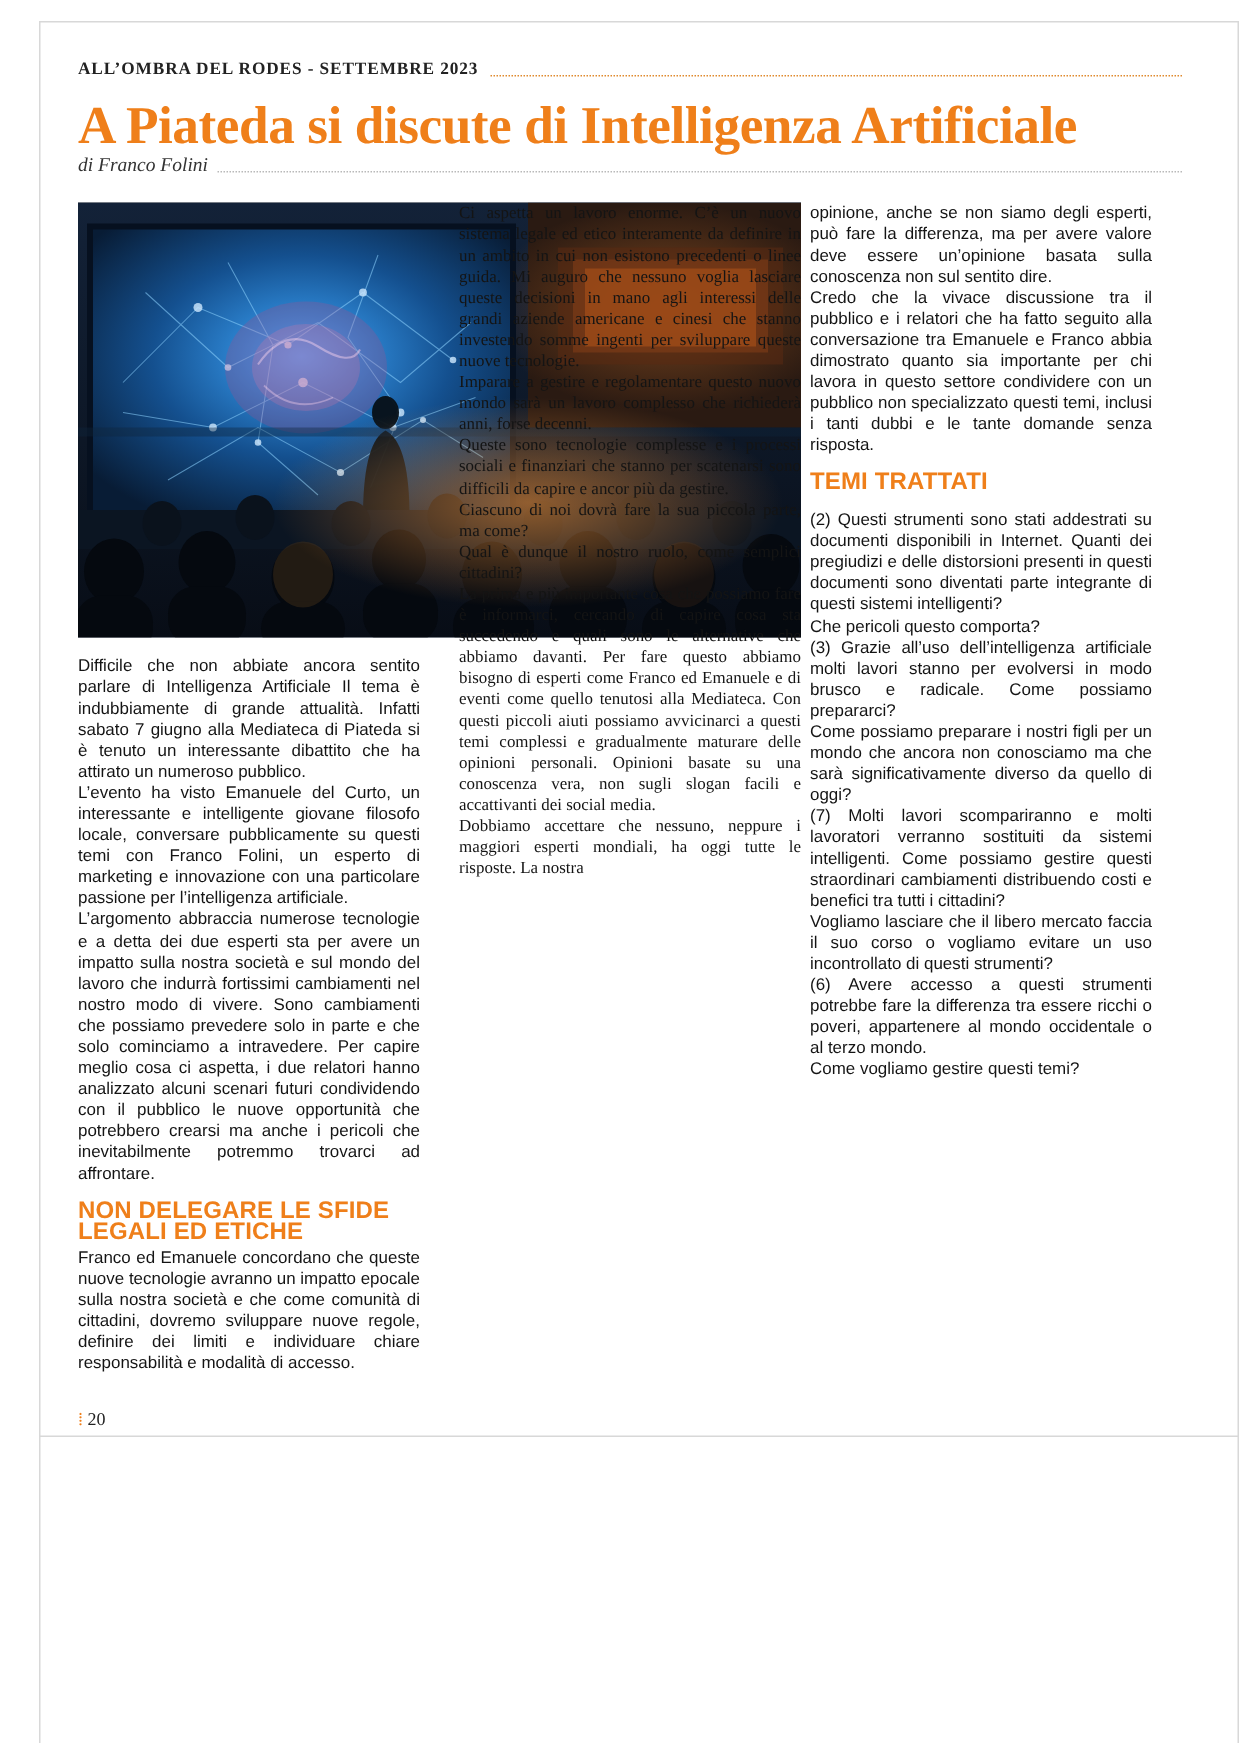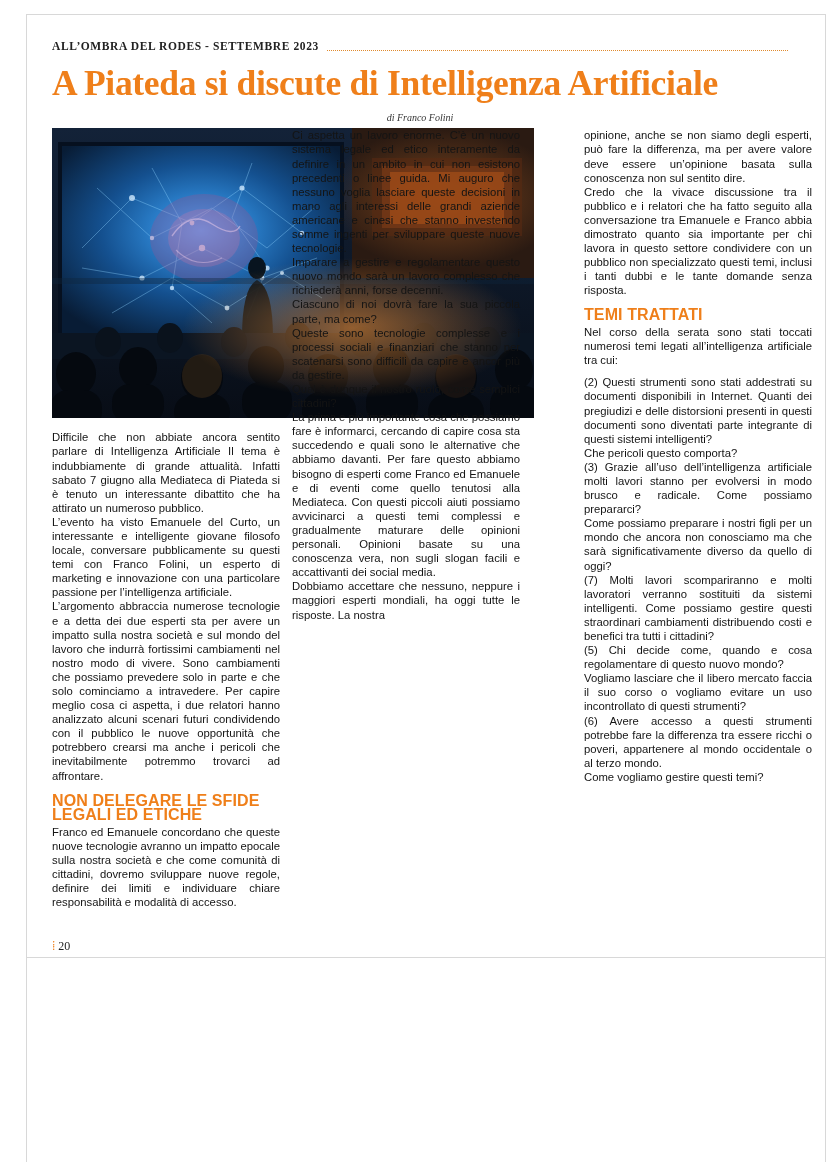--- a/index.html
+++ b/index.html
@@ -77,33 +77,32 @@
 
   
   .headline {
     font-family: "Liberation Serif", serif;
     font-weight: 700;
     font-size: 35.5px;
     line-height: 1.08;
     color: #ef7f1a;
     letter-spacing: -0.3px;
     margin-top: 12px;
-    margin-bottom: 10px;
+    margin-bottom: 0;
   }
 
   
   .byline {
     display: flex;
     align-items: center;
     font-family: "Liberation Serif", serif;
-    font-size: 10px;
+    font-size: 13px;
     font-style: italic;
     color: #333;
-    margin-bottom: 4px;
-    flex-direction: column;
+    margin-bottom: 17px;
   }
   .byline .dots {
     flex: 1;
     margin-left: 6px;
     border-bottom: 1px dotted #b9b9b9;
     height: 9px;
   }
 
   
   .body-wrap {
@@ -115,22 +114,22 @@
     top: 0;
     width: 228px;
     font-size: 11.3px;
     line-height: 14.1px;
     text-align: justify;
     color: #141414;
     hyphens: auto;
   }
   .col p { margin: 0; }
   .col1 { left: 0; }
-  .col2 { left: 240px; }
-  .col3 { left: 532px; }
+  .col2 { left: 254px; font-family: Liberation Serif, serif; }
+  .col3 { left: 488px; }
 
   
   .photo {
     position: relative;
     width: 482px;
     height: 290px;
     overflow: hidden;
     background: #0a1422;
     margin-bottom: 12px;
   }
@@ -301,41 +300,39 @@
         <p>L’argomento abbraccia numerose tecnologie e a detta dei due esperti sta per avere un impatto sulla nostra società e sul mondo del lavoro che indurrà fortissimi cambiamenti nel nostro modo di vivere. Sono cambiamenti che possiamo prevedere solo in parte e che solo cominciamo a intravedere. Per capire meglio cosa ci aspetta, i due relatori hanno analizzato alcuni scenari futuri condividendo con il pubblico le nuove opportunità che potrebbero crearsi ma anche i pericoli che inevitabilmente potremmo trovarci ad affrontare.</p>
 
         <div class="subhead">NON DELEGARE LE SFIDE LEGALI ED ETICHE</div>
 
         <p>Franco ed Emanuele concordano che queste nuove tecnologie avranno un impatto epocale sulla nostra società e che come comunità di cittadini, dovremo sviluppare nuove regole, definire dei limiti e individuare chiare responsabilità e modalità di accesso.</p>
       </div>
 
       <div class="col col2">
         <p>Ci aspetta un lavoro enorme. C’è un nuovo sistema legale ed etico interamente da definire in un ambito in cui non esistono precedenti o linee guida. Mi auguro che nessuno voglia lasciare queste decisioni in mano agli interessi delle grandi aziende americane e cinesi che stanno investendo somme ingenti per sviluppare queste nuove tecnologie.</p>
         <p>Imparare a gestire e regolamentare questo nuovo mondo sarà un lavoro complesso che richiederà anni, forse decenni.</p>
+        <p>Queste sono tecnologie complesse e i processi sociali e finanziari che stanno per scatenarsi sono difficili da capire e ancor più da gestire.</p>
         <p>Ciascuno di noi dovrà fare la sua piccola parte, ma come?</p>
-        <p>Queste sono tecnologie complesse e i processi sociali e finanziari che stanno per scatenarsi sono difficili da capire e ancor più da gestire.</p>
         <p>Qual è dunque il nostro ruolo, come semplici cittadini?</p>
         <p>La prima e più importante cosa che possiamo fare è informarci, cercando di capire cosa sta succedendo e quali sono le alternative che abbiamo davanti. Per fare questo abbiamo bisogno di esperti come Franco ed Emanuele e di eventi come quello tenutosi alla Mediateca. Con questi piccoli aiuti possiamo avvicinarci a questi temi complessi e gradualmente maturare delle opinioni personali. Opinioni basate su una conoscenza vera, non sugli slogan facili e accattivanti dei social media.</p>
         <p>Dobbiamo accettare che nessuno, neppure i maggiori esperti mondiali, ha oggi tutte le risposte. La nostra</p>
       </div>
 
       <div class="col col3">
         <p>opinione, anche se non siamo degli esperti, può fare la differenza, ma per avere valore deve essere un’opinione basata sulla conoscenza non sul sentito dire.</p>
         <p>Credo che la vivace discussione tra il pubblico e i relatori che ha fatto seguito alla conversazione tra Emanuele e Franco abbia dimostrato quanto sia importante per chi lavora in questo settore condividere con un pubblico non specializzato questi temi, inclusi i tanti dubbi e le tante domande senza risposta.</p>
 
         <div class="subhead">TEMI TRATTATI</div>
 
-        <p>Nel corso della serata sono stati toccati numerosi temi legati all’intelligenza artificiale tra cui:</p>
         <div class="spacer"></div>
         <p>(2) Questi strumenti sono stati addestrati su documenti disponibili in Internet. Quanti dei pregiudizi e delle distorsioni presenti in questi documenti sono diventati parte integrante di questi sistemi intelligenti?</p>
         <p>Che pericoli questo comporta?</p>
         <p>(3) Grazie all’uso dell’intelligenza artificiale molti lavori stanno per evolversi in modo brusco e radicale. Come possiamo prepararci?</p>
         <p>Come possiamo preparare i nostri figli per un mondo che ancora non conosciamo ma che sarà significativamente diverso da quello di oggi?</p>
         <p>(7) Molti lavori scompariranno e molti lavoratori verranno sostituiti da sistemi intelligenti. Come possiamo gestire questi straordinari cambiamenti distribuendo costi e benefici tra tutti i cittadini?</p>
-        <p>(5) Chi decide come, quando e cosa regolamentare di questo nuovo mondo?</p>
         <p>Vogliamo lasciare che il libero mercato faccia il suo corso o vogliamo evitare un uso incontrollato di questi strumenti?</p>
         <p>(6) Avere accesso a questi strumenti potrebbe fare la differenza tra essere ricchi o poveri, appartenere al mondo occidentale o al terzo mondo.</p>
         <p>Come vogliamo gestire questi temi?</p>
       </div>
 
     </div>
   </div>
 
   <div class="folio">
     <span class="mark">⁞</span><span>20</span>

